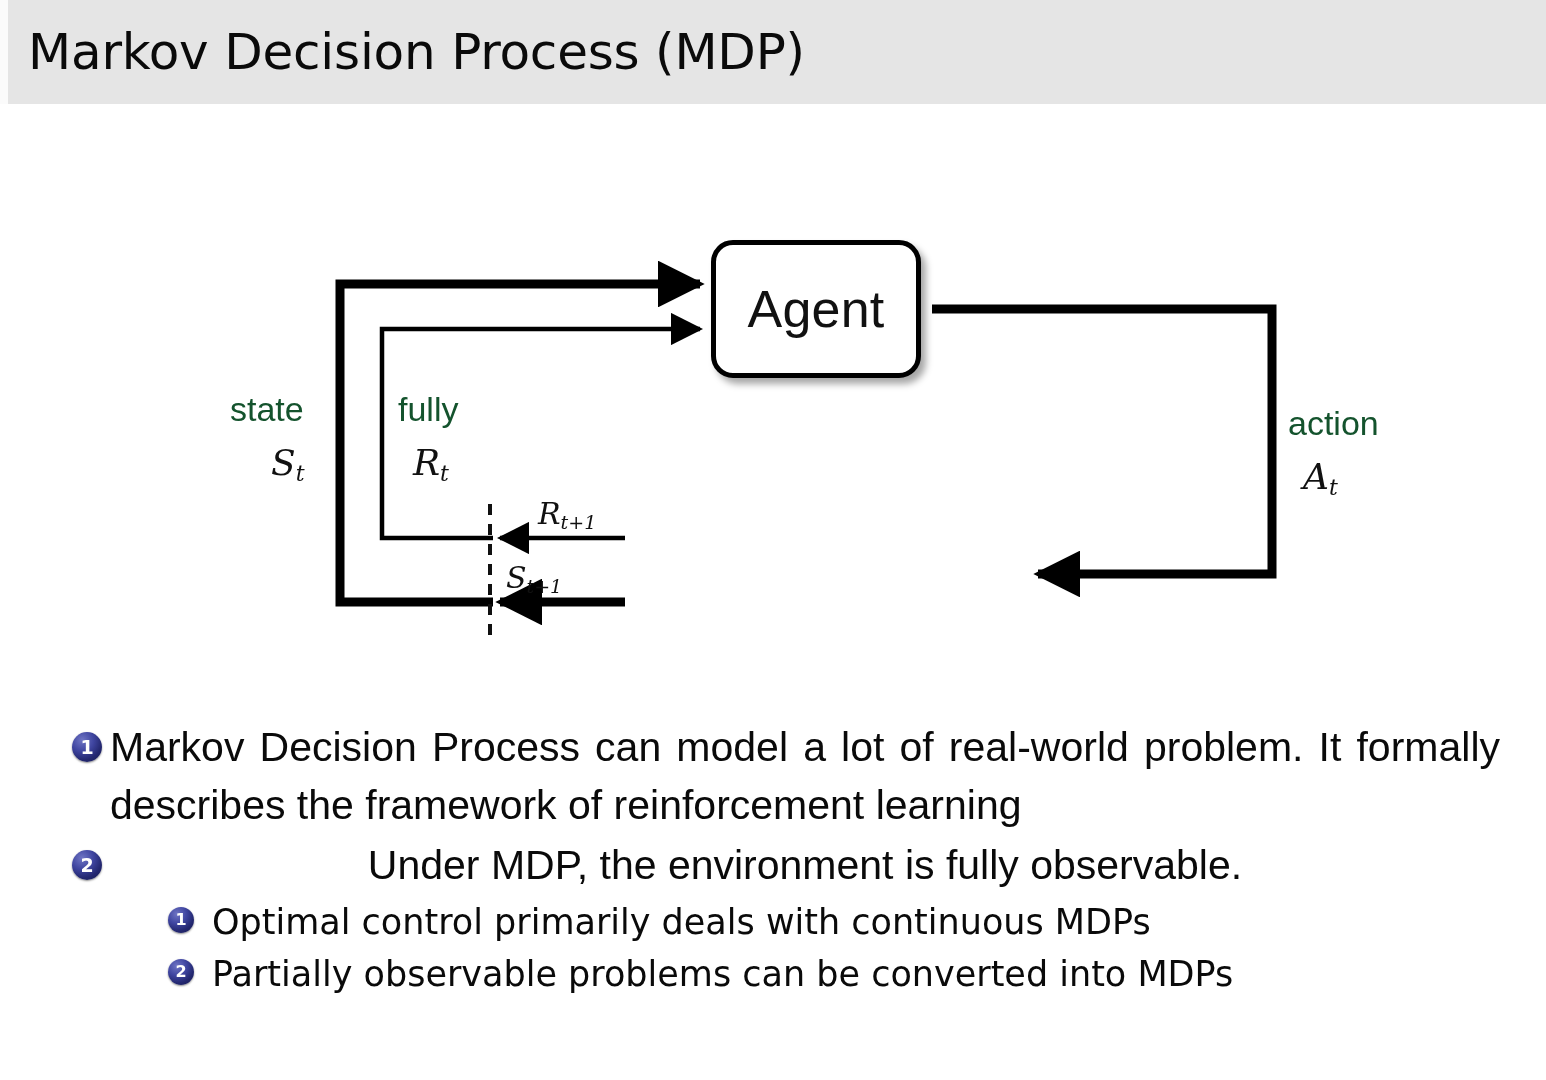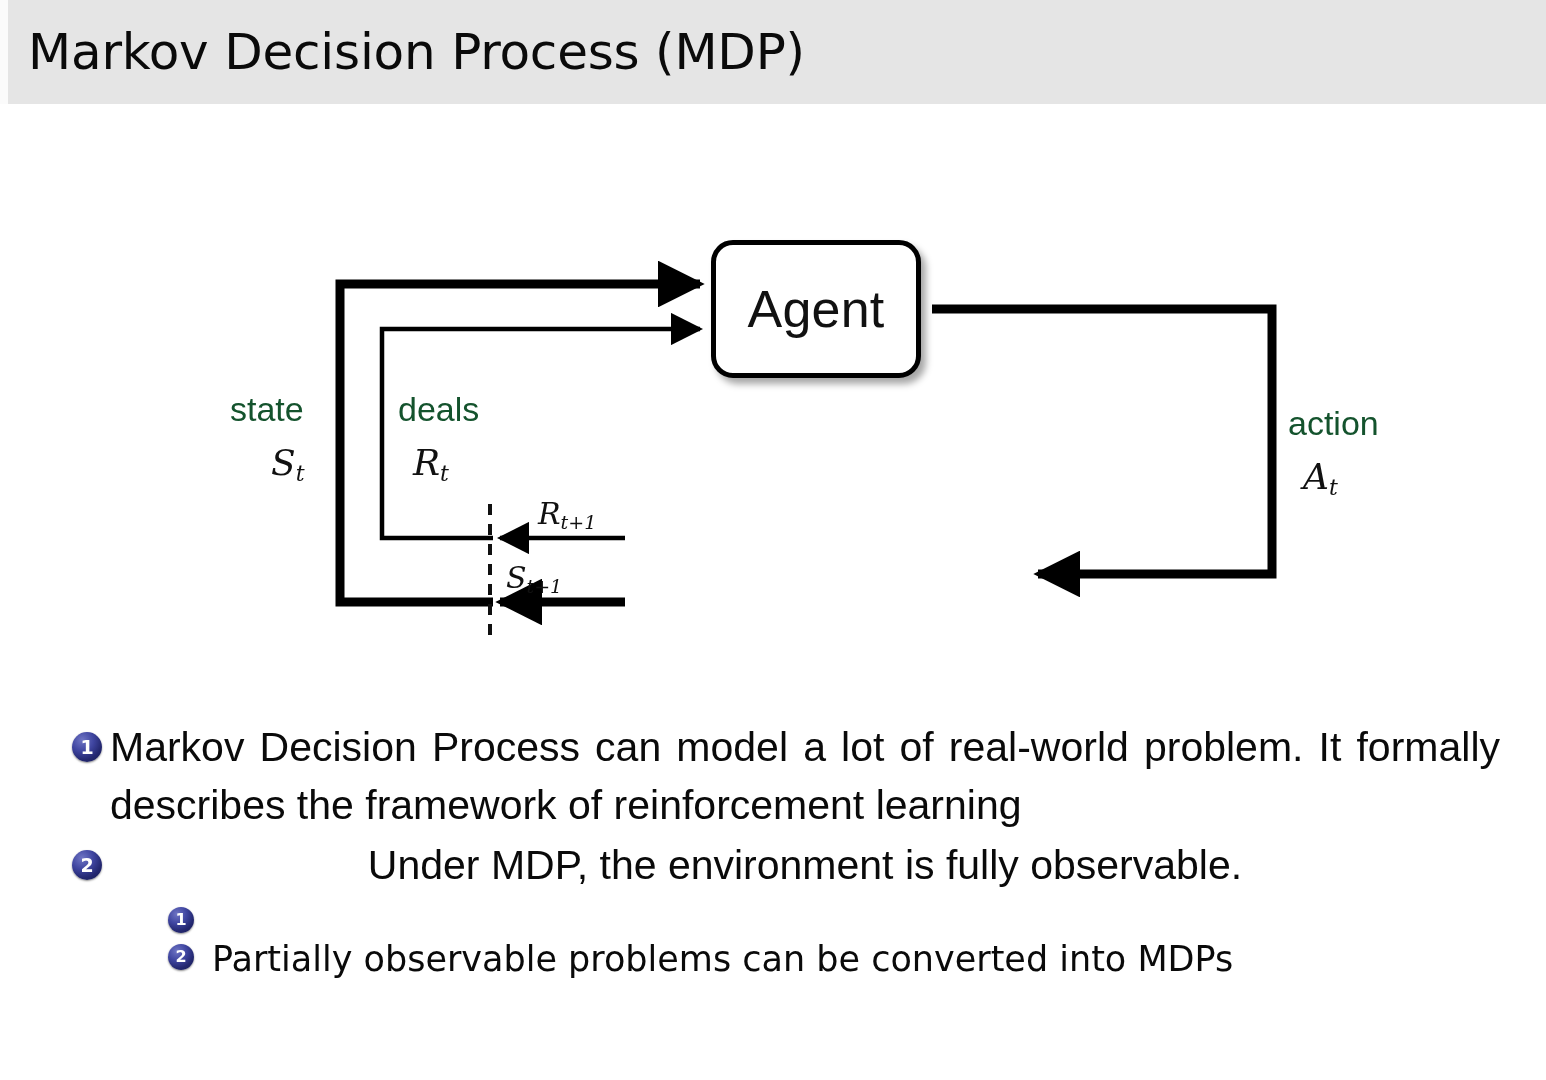--- a/index.html
+++ b/index.html
@@ -211,21 +211,21 @@
   <div class="node-box" style="left:692px; top:136px; width:200px; height:128px;margin-left:19px;">
     <span>Agent</span>
   </div>
 
 
   <div class="dgm-label" style="left:230px; top:286px;">state</div>
   <div class="dgm-math" style="left:256px; top:338px;">
     <span>S</span><span class="sub">t</span>
   </div>
 
-  <div class="dgm-label" style="left:398px; top:286px;">deals</div>
+  <div class="dgm-label" style="left:398px; top:286px;">fully</div>
   <div class="dgm-math" style="left:398px; top:338px;">
     <span>R</span><span class="sub">t</span>
   </div>
 
   <div class="dgm-label" style="left:1288px; top:300px;">action</div>
   <div class="dgm-math" style="left:1288px; top:352px;">
     <span>A</span><span class="sub">t</span>
   </div>
 
   <div class="dgm-math-small" style="left:538px; top:392px;">
@@ -245,20 +245,21 @@
     <div class="blt-text-l1">Markov Decision Process can model a lot of real-world problem. It formally describes the framework of reinforcement learning</div>
   </div>
 
   <div class="blt-row lvl1-row">
     <div class="badge lvl1">2</div>
     <div class="blt-text-l1 nojust">Under MDP, the environment is fully observable.</div>
   </div>
 
   <div class="blt-row lvl2-row">
     <div class="badge lvl2">1</div>
+    <div class="blt-text-l2">Optimal control primarily deals with continuous MDPs</div>
   </div>
 
   <div class="blt-row lvl2-row">
     <div class="badge lvl2">2</div>
     <div class="blt-text-l2">Partially observable problems can be converted into MDPs</div>
   </div>
 
 </div>
 
 </body></html>

